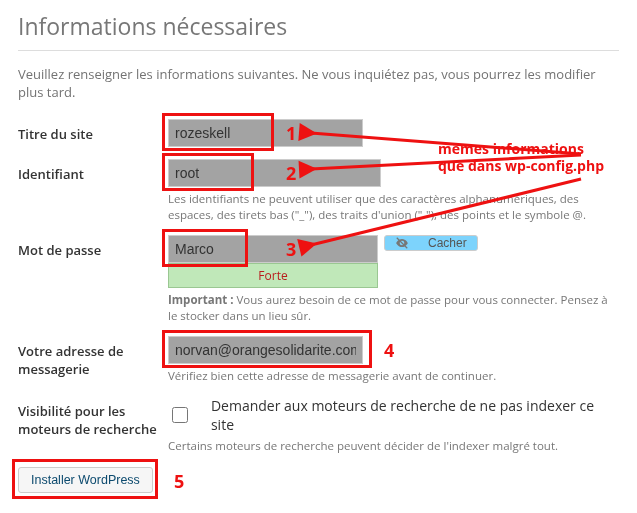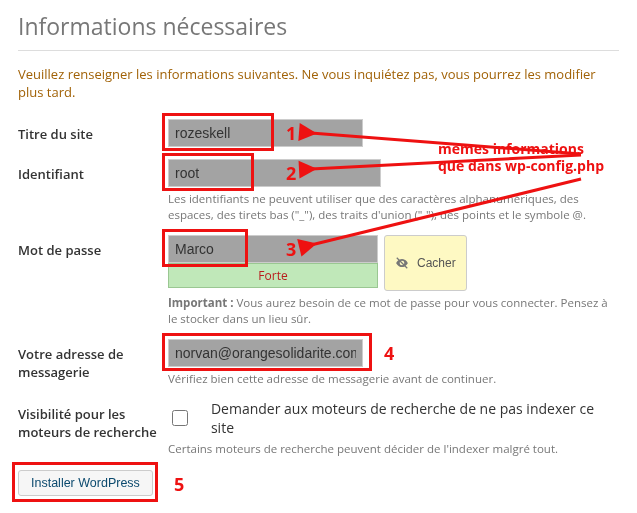--- a/index.html
+++ b/index.html
@@ -12,43 +12,43 @@
     background: #fff;
     width: 637px;
   }
   h1 {
     font-size: 23px;
     font-weight: 400;
     color: #777;
     margin: 2px 0 8px 0;
   }
   .hr { border-top: 1px solid #ddd; margin: 4px 0 14px 0; }
-  p.intro { color: #a16207; margin: 6px 0 18px 0; }
+  p.intro { color: #737373; margin: 6px 0 18px 0; }
   .form-row { display:flex; align-items:flex-start; margin-bottom: 12px; }
   .form-row .label-col { width: 150px; flex-shrink:0; padding-top:6px; color:#333; font-weight:600; font-size:13px;}
   .form-row .field-col { flex:1; position:relative; }
   input[type=text] {
     font-size: 14px;
     padding: 4px 6px;
     border: 1px solid #ccc;
     background: #a3a3a3;
     color:#333;
     height: 28px;
   }
   .annot-box { border: 3px solid #e11; position:absolute; pointer-events:none; }
   .annot-num { color:#e11; font-weight:700; font-size:18px; position:absolute; }
   .annot-text { color:#e11; font-weight:700; font-size:14px; position:absolute; line-height:1.2;}
   .desc { font-size: 11.5px; color:#777; margin-top:4px; line-height:1.4; max-width:440px;}
   .pw-wrap { display:flex; align-items:flex-start; gap:6px;}
   .pw-stack { display:flex; flex-direction:column; }
   .pw-input { width:210px; }
   .strength { background:#c0e8b9; border:1px solid #9ac792; text-align:center; font-size:12px; padding:3px 0; color:#b91c1c;}
   button.hide-btn {
-    border:1px solid #ccc; background:#fef9c3; padding:20px 10px; font-size:12px; color:#555;
-    border-radius:3px; cursor:pointer; display:flex; align-items:center; gap:8px;
+    border:1px solid #ccc; background:#7dd3fc; padding:0 10px; font-size:12px; color:#555;
+    border-radius:3px; cursor:pointer; display:flex; align-items:center; gap:19px;
   }
   .eye { width:14px; height:14px; }
   .checkbox-line { display:flex; align-items:center; gap:20px; font-size:14px; color:#333;justify-content:flex-end;}
   .checkbox-line input { width:16px;height:16px; }
   button.install {
     border:1px solid #ccc; background:#f6f6f6; padding:5px 12px; font-size:12.5px; color:#0c4a6e;
     border-radius:3px; cursor:pointer;
   }
   svg.arrow { position:absolute; overflow:visible; pointer-events:none;}
 </style>

